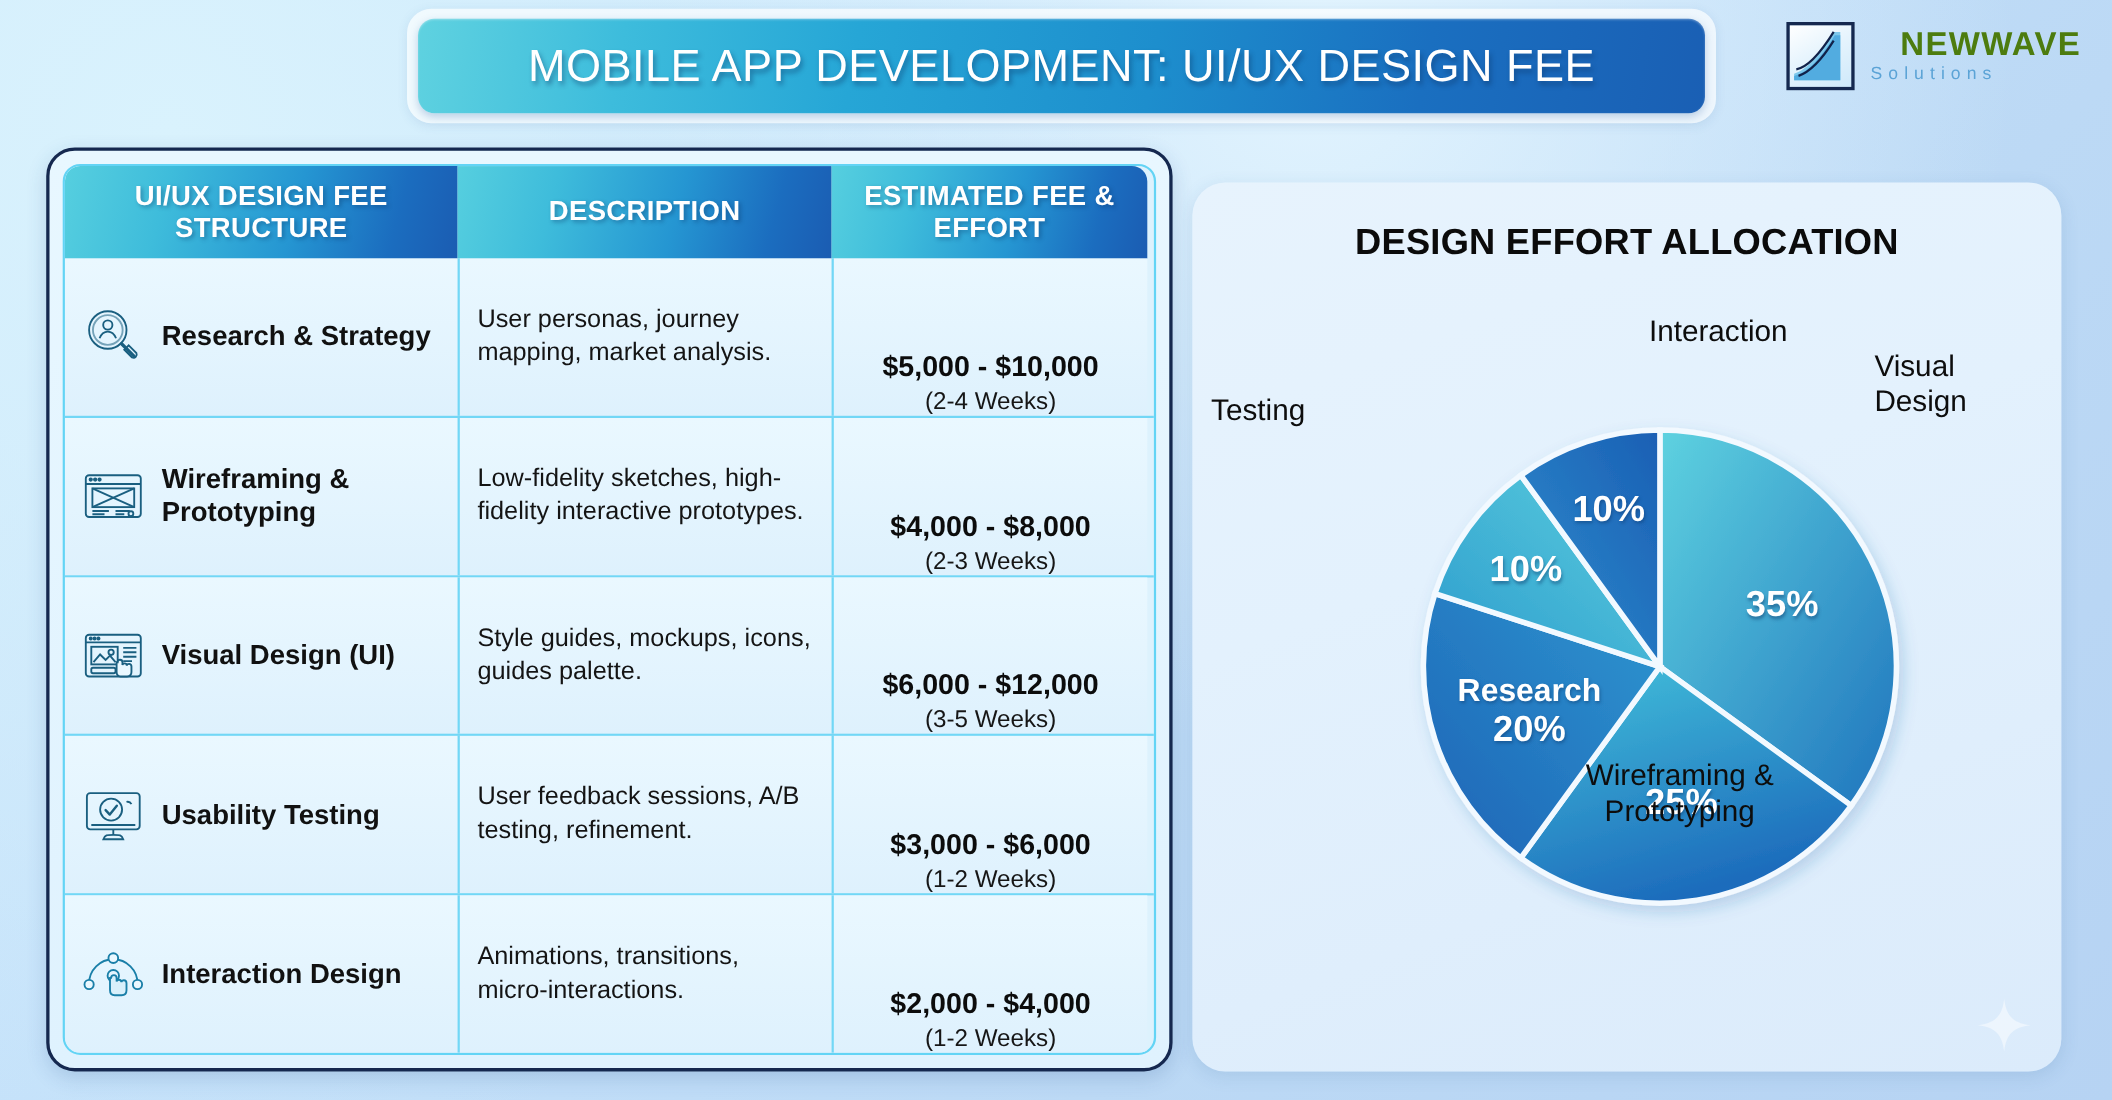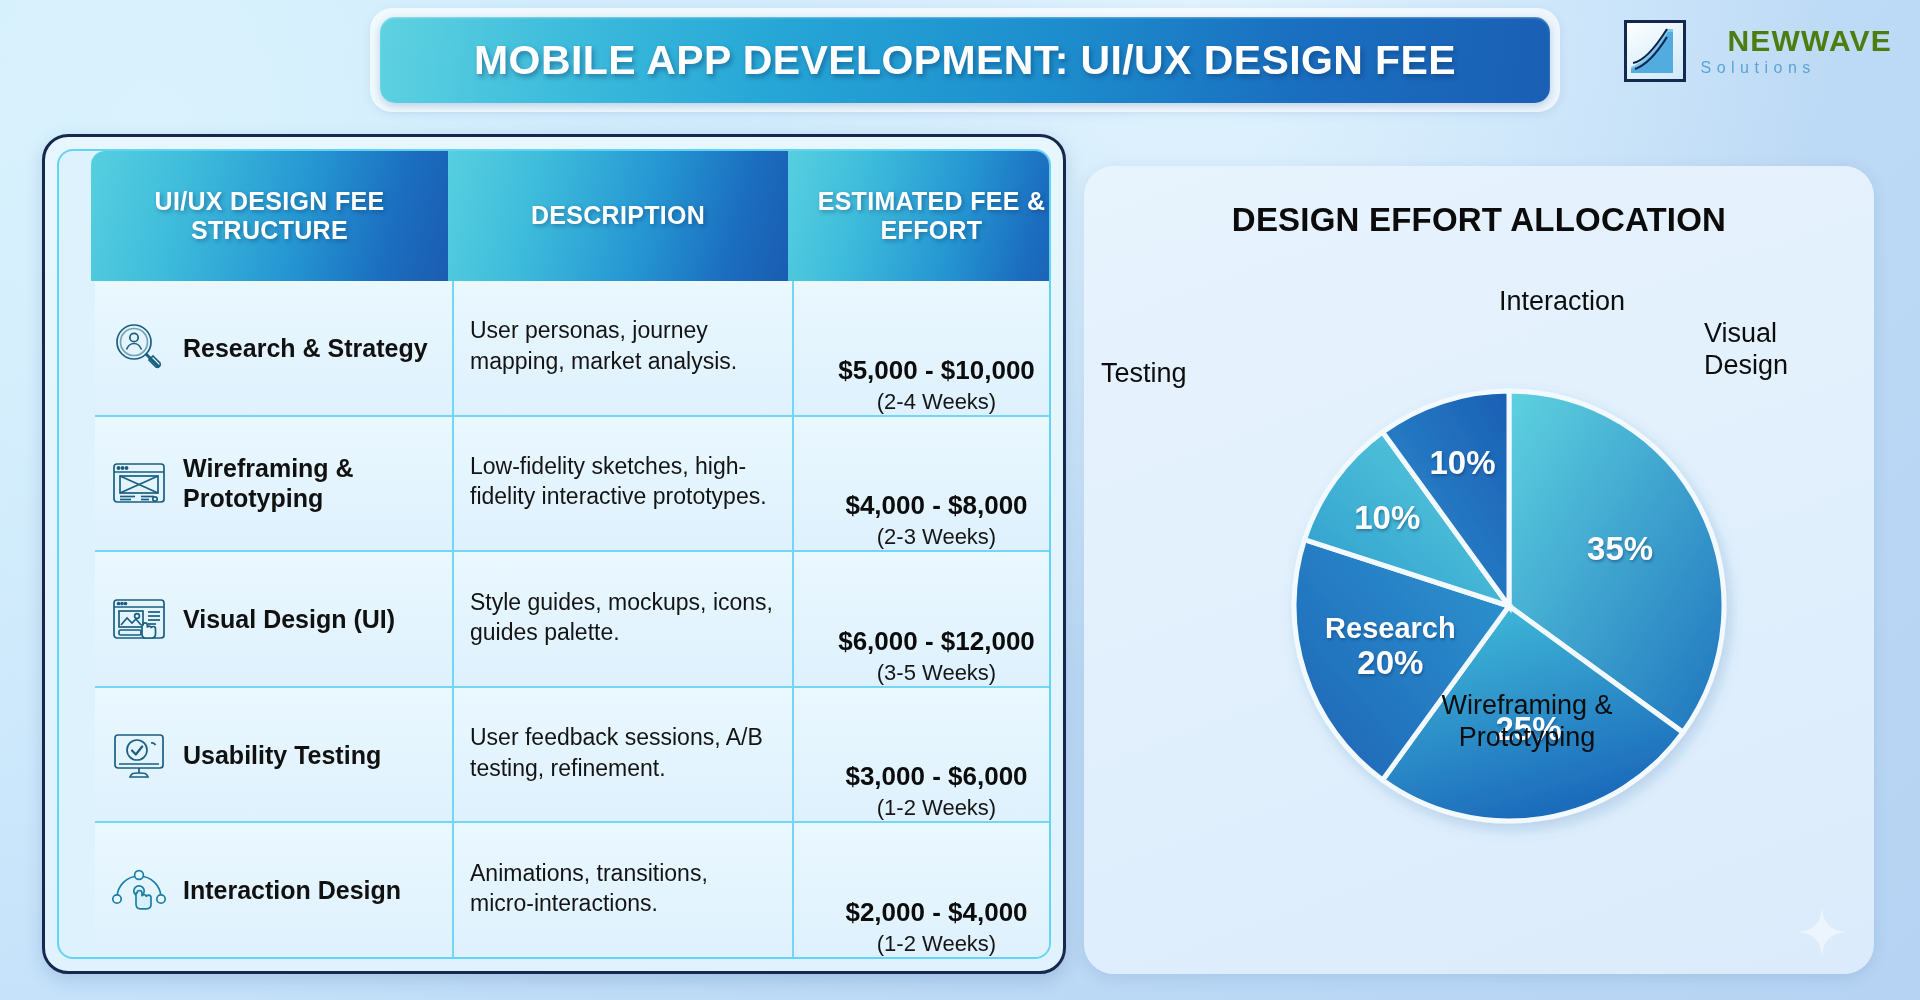--- a/index.html
+++ b/index.html
@@ -47,21 +47,21 @@
     background: linear-gradient(100deg, #5fd2e0 0%, #3dbcdc 16%, #26a6d6 34%, #1d8ecd 57%, #1a6fc0 78%, #1a5fb4 100%);
     display: flex;
     align-items: center;
     justify-content: center;
     box-shadow: inset 0 1px 2px rgba(255,255,255,0.35), 0 3px 8px rgba(25,85,160,0.25);
   }
 
   .title-text {
     color: #ffffff;
     font-size: 41px;
-    font-weight: bold;
+    font-weight: normal;
     letter-spacing: 0.4px;
     text-shadow: 2px 3px 5px rgba(10,50,100,0.45);
     white-space: nowrap;
   }
 
   
   .logo {
     position: absolute;
     right: 28px;
     top: 20px;
@@ -111,42 +111,42 @@
     border-radius: 16px;
     border: 2px solid #63d4f5;
     overflow: hidden;
     background: #ddf2fd;
     display: flex;
     flex-direction: column;
   }
 
   .t-row { display: flex; width: 100%; }
 
-  .t-head { height: 130px; flex: none; padding-left: 32px; }
+  .t-head { height: 84px; flex: none; }
   .t-head .cell {
     display: flex;
     align-items: center;
     justify-content: center;
     text-align: center;
     color: #fff;
     font-size: 25px;
     font-weight: bold;
     letter-spacing: 0.3px;
     line-height: 1.17;
     text-shadow: 2px 2px 4px rgba(10,50,100,0.40);
     background: linear-gradient(105deg,#56cfdf 0%, #3ebcdb 26%, #2596d2 58%, #1b6dbf 83%, #1b5cb2 100%);
   }
   .t-head .cell.c1 { border-top-left-radius: 14px; }
   .t-head .cell.c3 { border-top-right-radius: 14px; }
 
   .col-1 { width: 357px; flex: none; }
   .col-2 { width: 340px; flex: none; }
   .col-3 { width: 287px; flex: none; }
 
-  .t-body { flex: 1; display: flex; flex-direction: column; margin-left: 36px; }
+  .t-body { flex: 1; display: flex; flex-direction: column; }
   .t-body .t-row { flex: 1; border-top: 2px solid #72d7f6; }
   .t-body .t-row:first-child { border-top: none; }
 
   .t-body .cell {
     display: flex;
     align-items: center;
     background: linear-gradient(180deg,#eaf8ff 0%, #def1fd 100%);
   }
   .t-body .cell.col-2,
   .t-body .cell.col-3 { border-left: 2px solid #72d7f6; }

